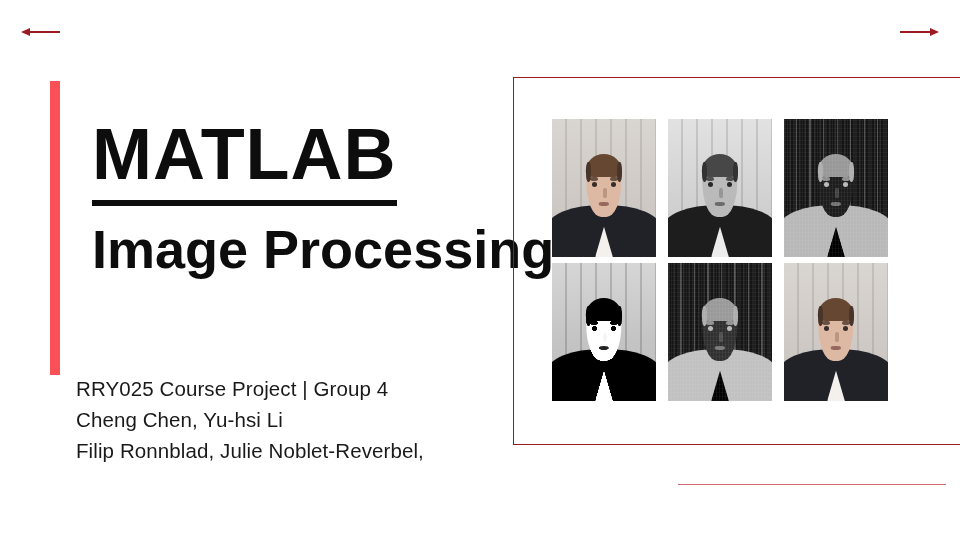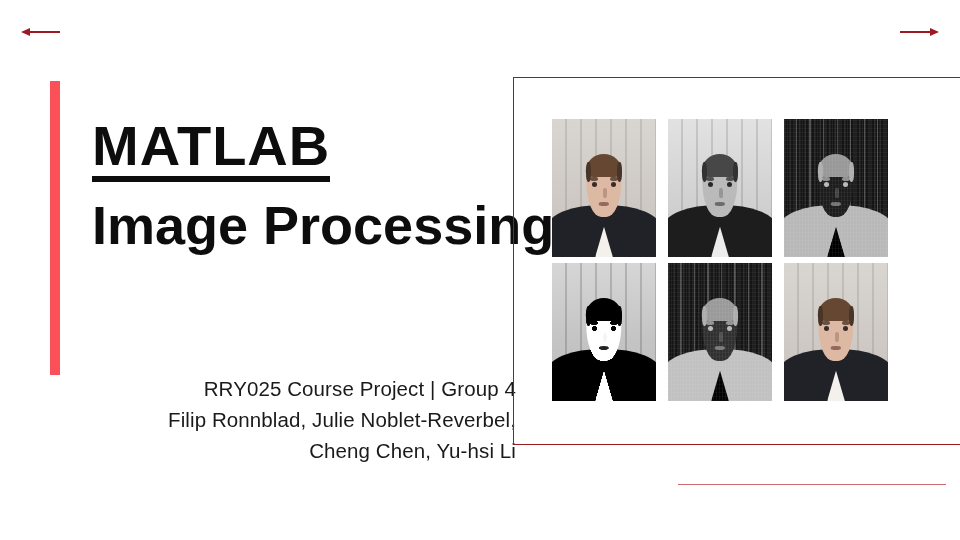--- a/index.html
+++ b/index.html
@@ -49,49 +49,48 @@
     width: 430px;
   }
   .title-line {
     color: #0d0d0d;
     font-weight: bold;
     line-height: 1.0;
     letter-spacing: -0.5px;
     white-space: nowrap;
   }
   .title-matlab {
-    font-size: 56px;
+    font-size: 72px;
     letter-spacing: 1px;
     display: inline-block;
     border-bottom: 6px solid #0d0d0d;
-    padding-bottom: 2px;
+    padding-bottom: 10px;
     margin-bottom: 8px;
   }
   .title-portraiture {
     font-size: 54px;
     margin-top: 6px;
     letter-spacing: 0px;
   }
   .title-processing {
     font-size: 54px;
     margin-top: 8px;
     letter-spacing: 0px;
   }
 
   
   .subtitle-block {
     position: absolute;
-    left: 96px;
+    left: 76px;
     top: 373px;
     width: 420px;
     color: #1a1a1a;
     font-size: 20.5px;
     line-height: 1.52;
     letter-spacing: 0.1px;
-    text-align: right;
   }
   .subtitle-line { white-space: nowrap; }
 
   
   .photo-frame {
     position: absolute;
     left: 513px;
     top: 77px;
     width: 520px;   
     height: 368px;
@@ -324,22 +323,22 @@
 
   <div class="accent-bar"></div>
 
   <div class="title-block">
     <div class="title-line title-matlab">MATLAB</div>
     <div class="title-line title-processing">Image Processing</div>
   </div>
 
   <div class="subtitle-block">
     <div class="subtitle-line">RRY025 Course Project | Group 4</div>
+    <div class="subtitle-line">Cheng Chen, Yu-hsi Li</div>
     <div class="subtitle-line">Filip Ronnblad, Julie Noblet-Reverbel,</div>
-    <div class="subtitle-line">Cheng Chen, Yu-hsi Li</div>
   </div>
 
   <div class="photo-frame"></div>
 
   <div class="bottom-rule"></div>
 
   <div class="photo-grid">
 
     <div class="photo-cell">
       <div class="wall"></div>

